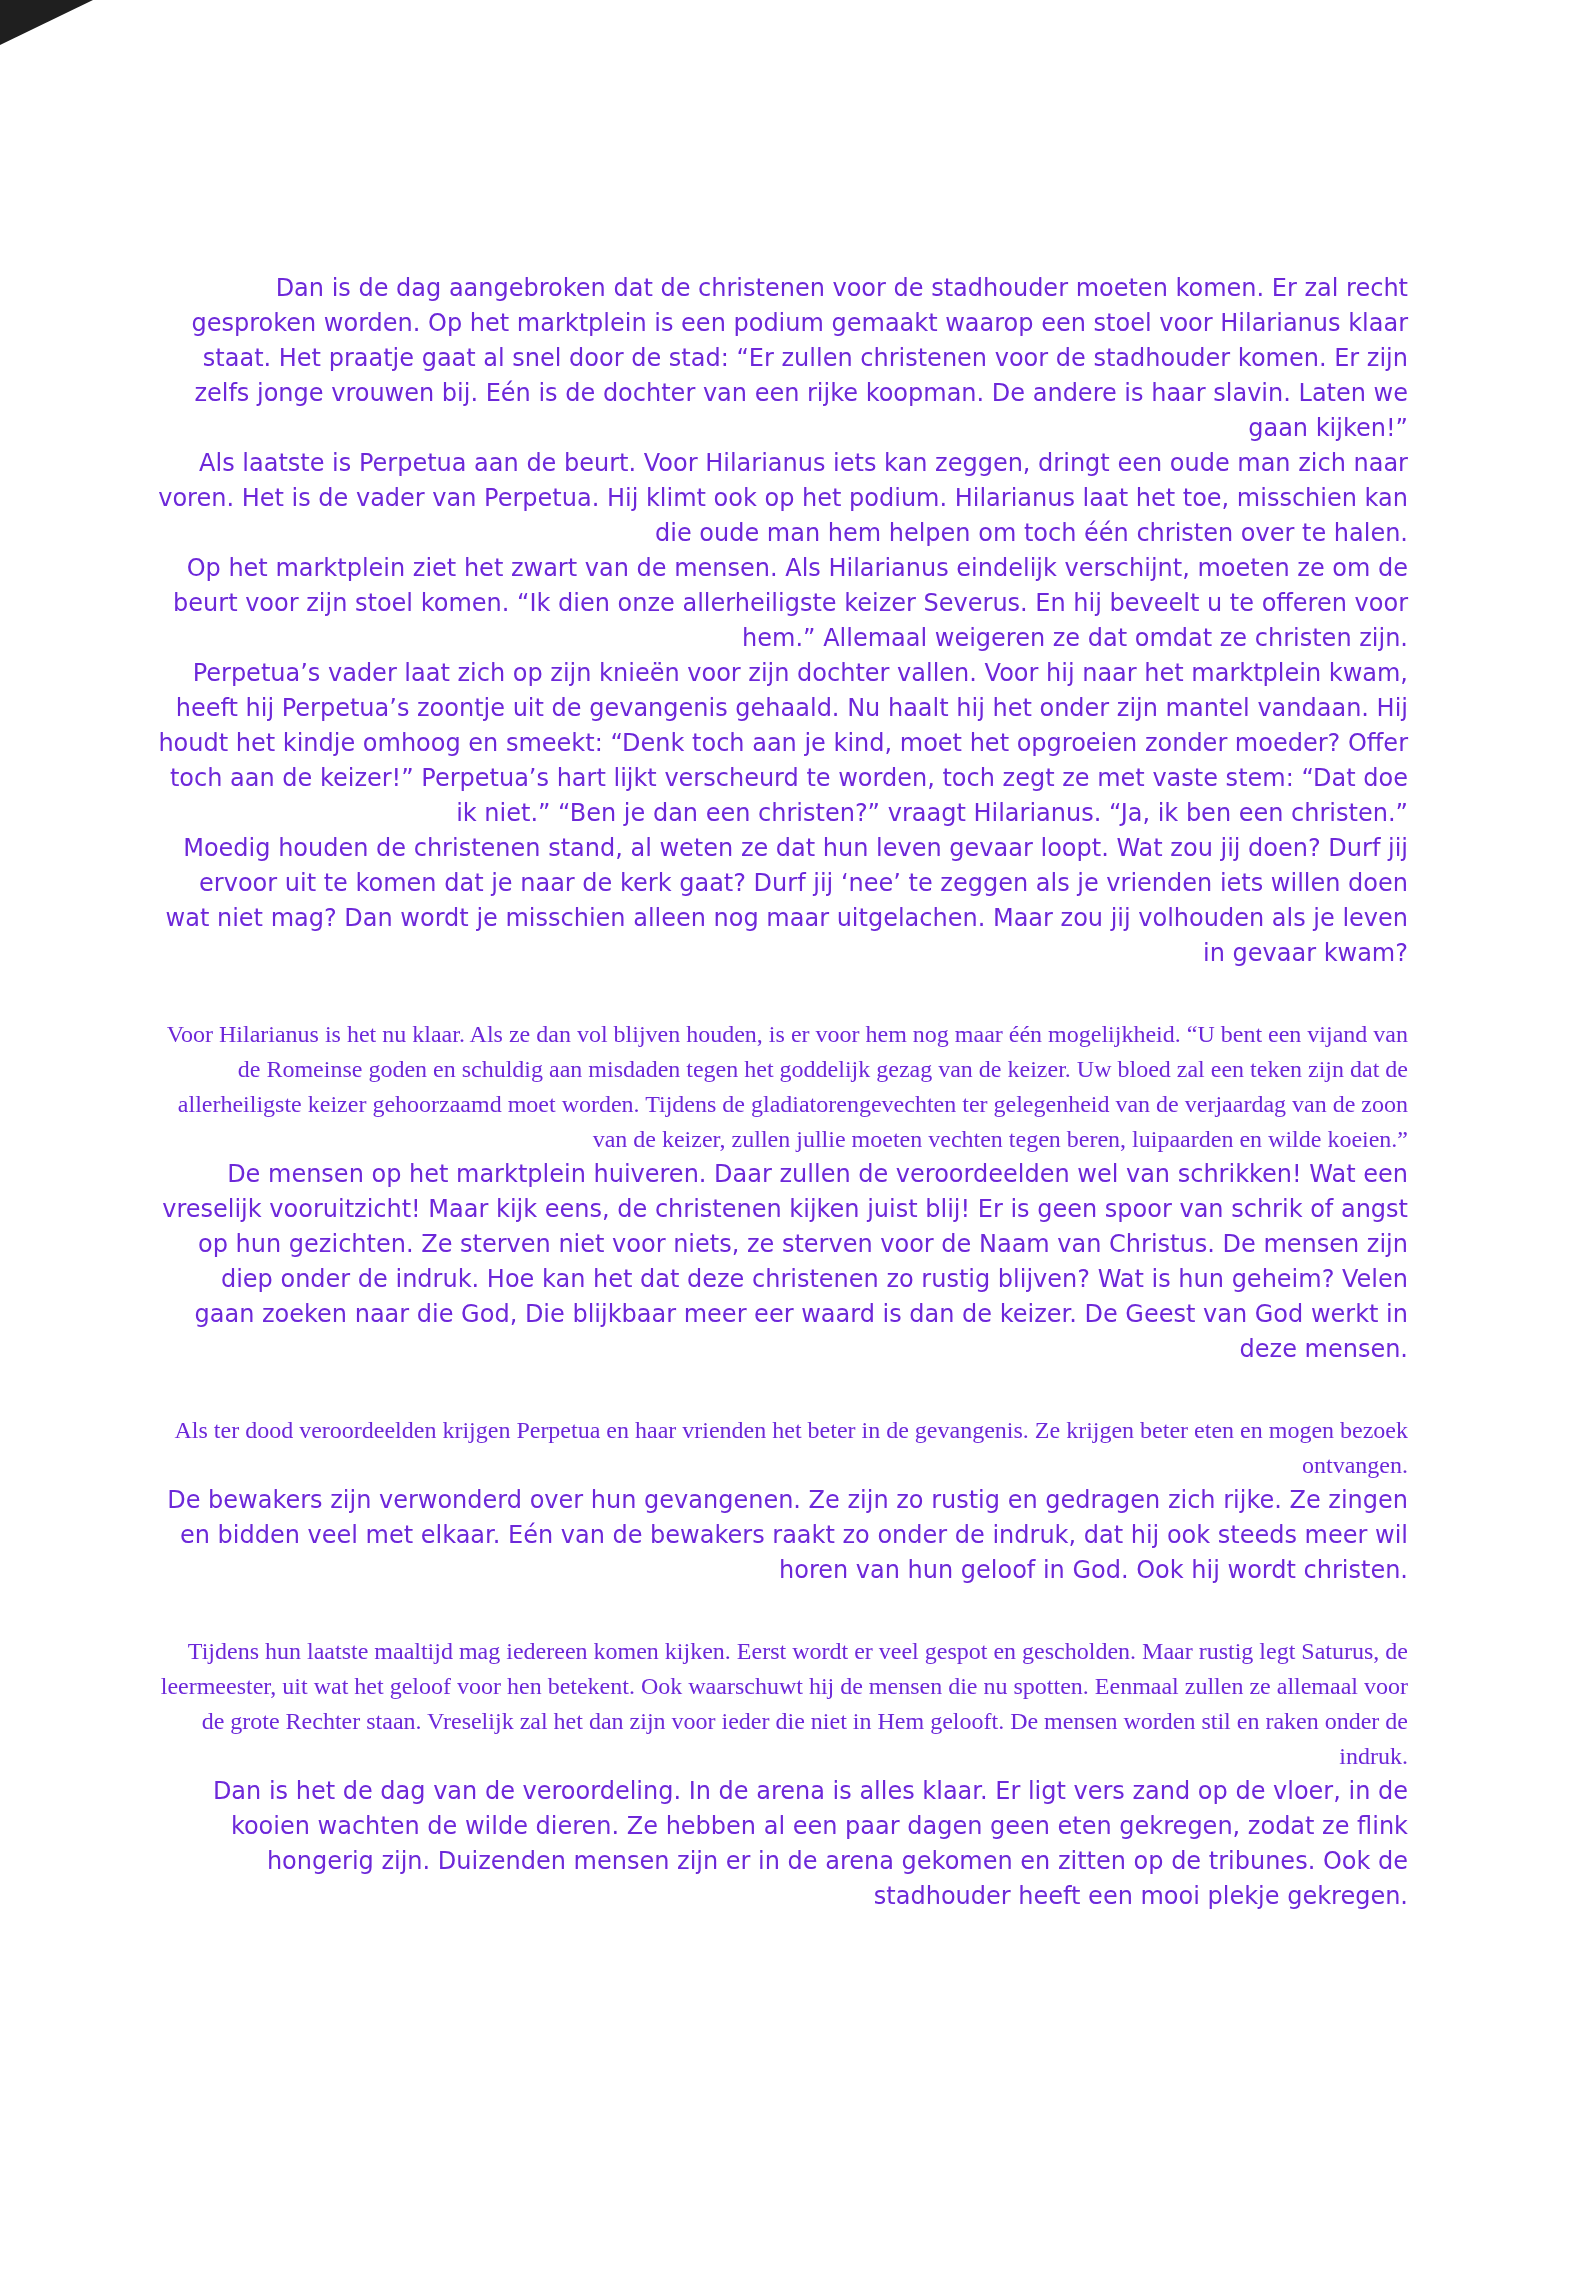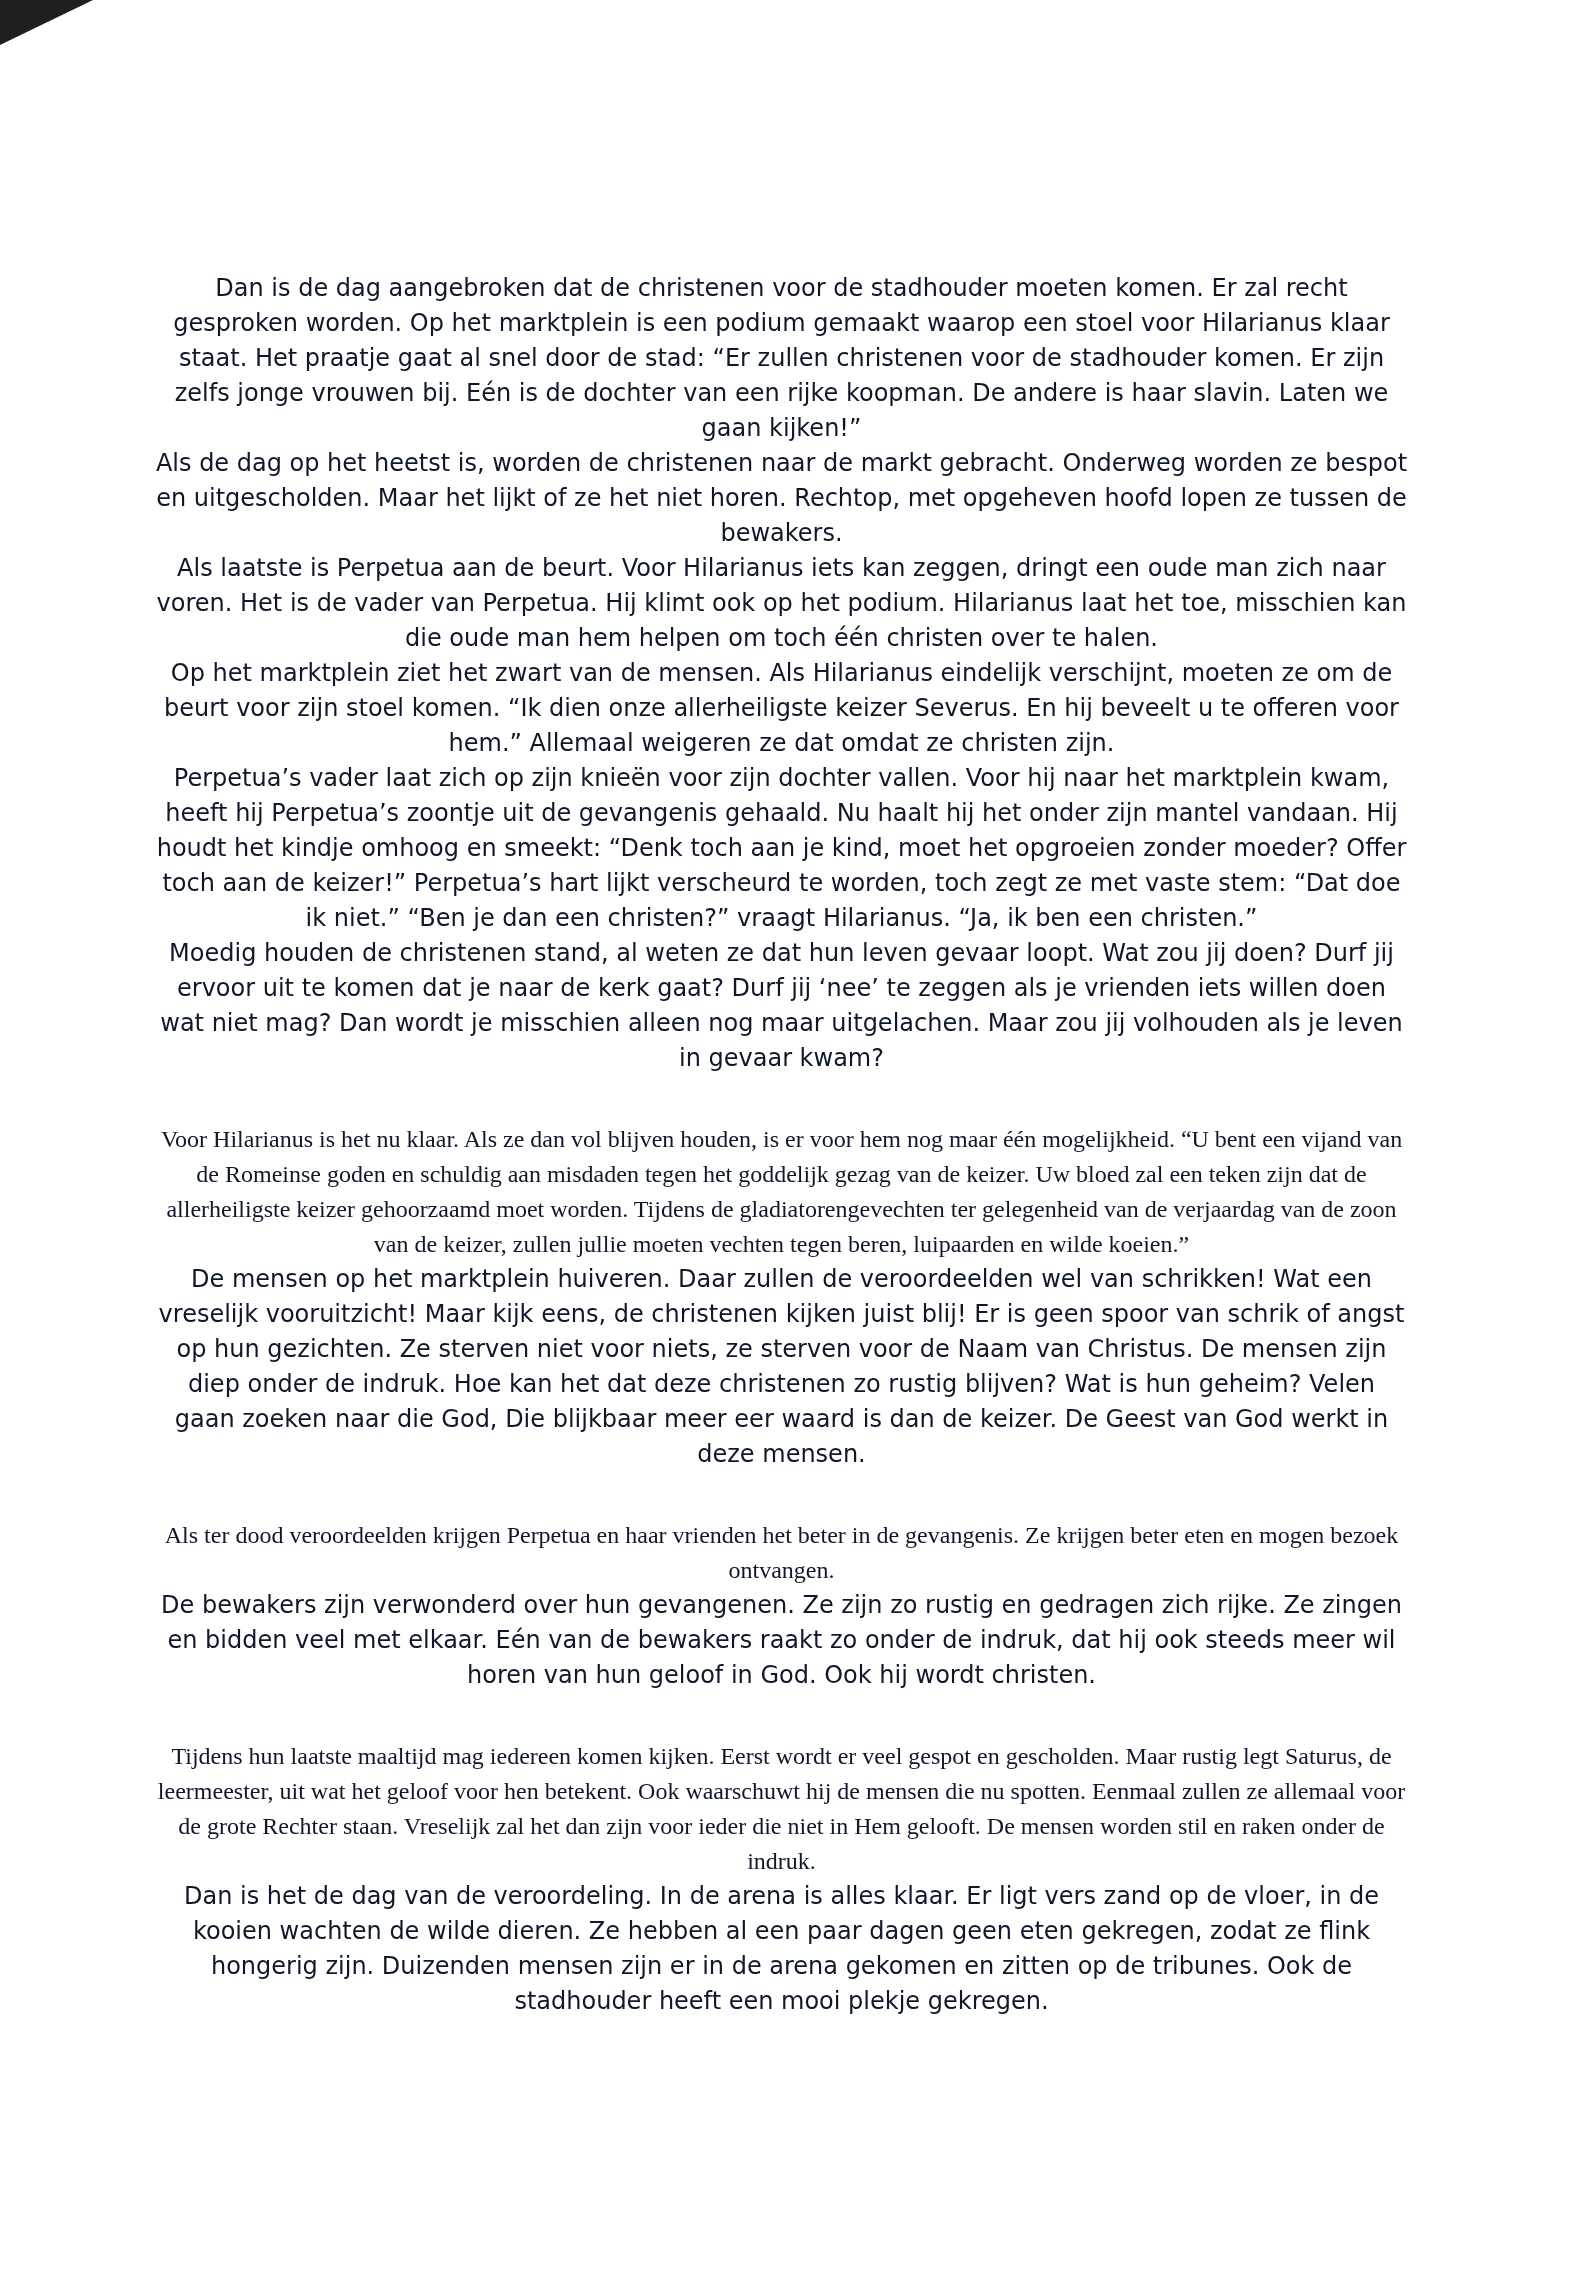--- a/index.html
+++ b/index.html
@@ -24,24 +24,24 @@
     width: 93px;
     height: 45px;
     background: #1f1f1f;
     clip-path: polygon(0 0, 100% 0, 0 100%);
   }
   .content {
     position: absolute;
     left: 155px;
     top: 271px;
     width: 1253px;
-    color: #0f172a;
+    color: #6d28d9;
     font-size: 24px;
     line-height: 35px;
-    text-align: center;
+    text-align: right;
   }
   .para { margin: 0; }
   .para.gap { margin-top: 46px; font-family: Liberation Serif, serif; }
   .footer {
     position: absolute;
     left: 0;
     right: 0;
     bottom: 0;
     height: 104px;
   }
@@ -74,21 +74,20 @@
 </style>
 </head>
 <body>
 
 <div class="page">
 
   <div class="corner-decoration"></div>
 
   <main class="content">
     <p class="para">Dan is de dag aangebroken dat de christenen voor de stadhouder moeten komen. Er zal recht gesproken worden. Op het marktplein is een podium gemaakt waarop een stoel voor Hilarianus klaar staat. Het praatje gaat al snel door de stad: “Er zullen christenen voor de stadhouder komen. Er zijn zelfs jonge vrouwen bij. Eén is de dochter van een rijke koopman. De andere is haar slavin. Laten we gaan kijken!”</p>
-    <p class="para">Als de dag op het heetst is, worden de christenen naar de markt gebracht. Onderweg worden ze bespot en uitgescholden. Maar het lijkt of ze het niet horen. Rechtop, met opgeheven hoofd lopen ze tussen de bewakers.</p>
     <p class="para">Als laatste is Perpetua aan de beurt. Voor Hilarianus iets kan zeggen, dringt een oude man zich naar voren. Het is de vader van Perpetua. Hij klimt ook op het podium. Hilarianus laat het toe, misschien kan die oude man hem helpen om toch één christen over te halen.</p>
     <p class="para">Op het marktplein ziet het zwart van de mensen. Als Hilarianus eindelijk verschijnt, moeten ze om de beurt voor zijn stoel komen. “Ik dien onze allerheiligste keizer Severus. En hij beveelt u te offeren voor hem.” Allemaal weigeren ze dat omdat ze christen zijn.</p>
     <p class="para">Perpetua’s vader laat zich op zijn knieën voor zijn dochter vallen. Voor hij naar het marktplein kwam, heeft hij Perpetua’s zoontje uit de gevangenis gehaald. Nu haalt hij het onder zijn mantel vandaan. Hij houdt het kindje omhoog en smeekt: “Denk toch aan je kind, moet het opgroeien zonder moeder? Offer toch aan de keizer!” Perpetua’s hart lijkt verscheurd te worden, toch zegt ze met vaste stem: “Dat doe ik niet.” “Ben je dan een christen?” vraagt Hilarianus. “Ja, ik ben een christen.”</p>
     <p class="para">Moedig houden de christenen stand, al weten ze dat hun leven gevaar loopt. Wat zou jij doen? Durf jij ervoor uit te komen dat je naar de kerk gaat? Durf jij ‘nee’ te zeggen als je vrienden iets willen doen wat niet mag? Dan wordt je misschien alleen nog maar uitgelachen. Maar zou jij volhouden als je leven in gevaar kwam?</p>
     <p class="para gap">Voor Hilarianus is het nu klaar. Als ze dan vol blijven houden, is er voor hem nog maar één mogelijkheid. “U bent een vijand van de Romeinse goden en schuldig aan misdaden tegen het goddelijk gezag van de keizer. Uw bloed zal een teken zijn dat de allerheiligste keizer gehoorzaamd moet worden. Tijdens de gladiatorengevechten ter gelegenheid van de verjaardag van de zoon van de keizer, zullen jullie moeten vechten tegen beren, luipaarden en wilde koeien.”</p>
     <p class="para">De mensen op het marktplein huiveren. Daar zullen de veroordeelden wel van schrikken! Wat een vreselijk vooruitzicht! Maar kijk eens, de christenen kijken juist blij! Er is geen spoor van schrik of angst op hun gezichten. Ze sterven niet voor niets, ze sterven voor de Naam van Christus. De mensen zijn diep onder de indruk. Hoe kan het dat deze christenen zo rustig blijven? Wat is hun geheim? Velen gaan zoeken naar die God, Die blijkbaar meer eer waard is dan de keizer. De Geest van God werkt in deze mensen.</p>
     <p class="para gap">Als ter dood veroordeelden krijgen Perpetua en haar vrienden het beter in de gevangenis. Ze krijgen beter eten en mogen bezoek ontvangen.</p>
     <p class="para">De bewakers zijn verwonderd over hun gevangenen. Ze zijn zo rustig en gedragen zich rijke. Ze zingen en bidden veel met elkaar. Eén van de bewakers raakt zo onder de indruk, dat hij ook steeds meer wil horen van hun geloof in God. Ook hij wordt christen.</p>
     <p class="para gap">Tijdens hun laatste maaltijd mag iedereen komen kijken. Eerst wordt er veel gespot en gescholden. Maar rustig legt Saturus, de leermeester, uit wat het geloof voor hen betekent. Ook waarschuwt hij de mensen die nu spotten. Eenmaal zullen ze allemaal voor de grote Rechter staan. Vreselijk zal het dan zijn voor ieder die niet in Hem gelooft. De mensen worden stil en raken onder de indruk.</p>
     <p class="para">Dan is het de dag van de veroordeling. In de arena is alles klaar. Er ligt vers zand op de vloer, in de kooien wachten de wilde dieren. Ze hebben al een paar dagen geen eten gekregen, zodat ze flink hongerig zijn. Duizenden mensen zijn er in de arena gekomen en zitten op de tribunes. Ook de stadhouder heeft een mooi plekje gekregen.</p>

